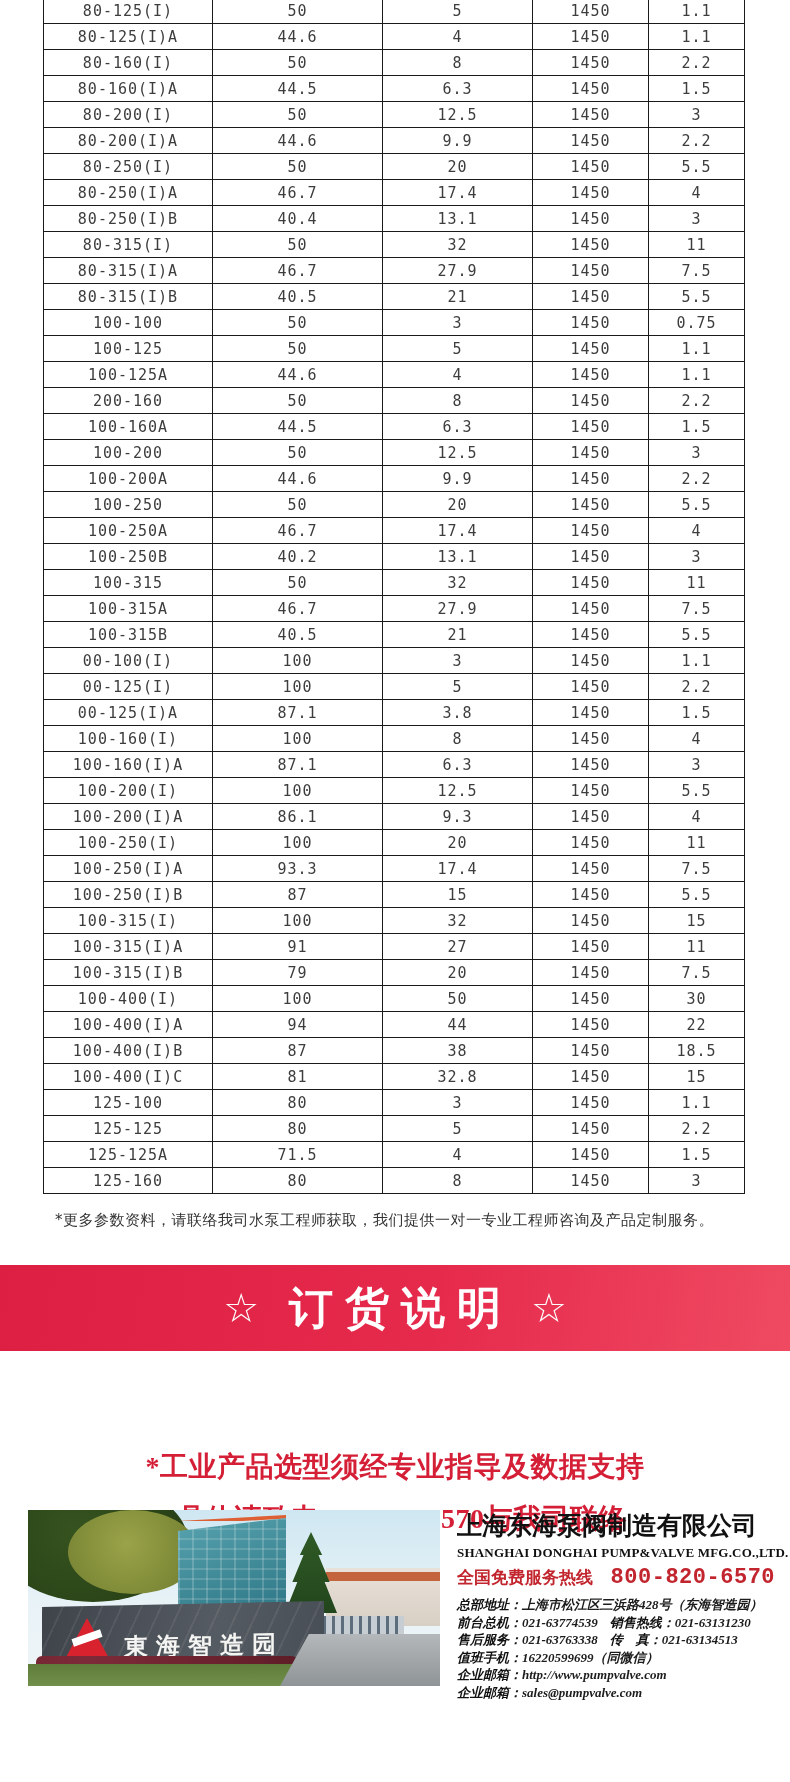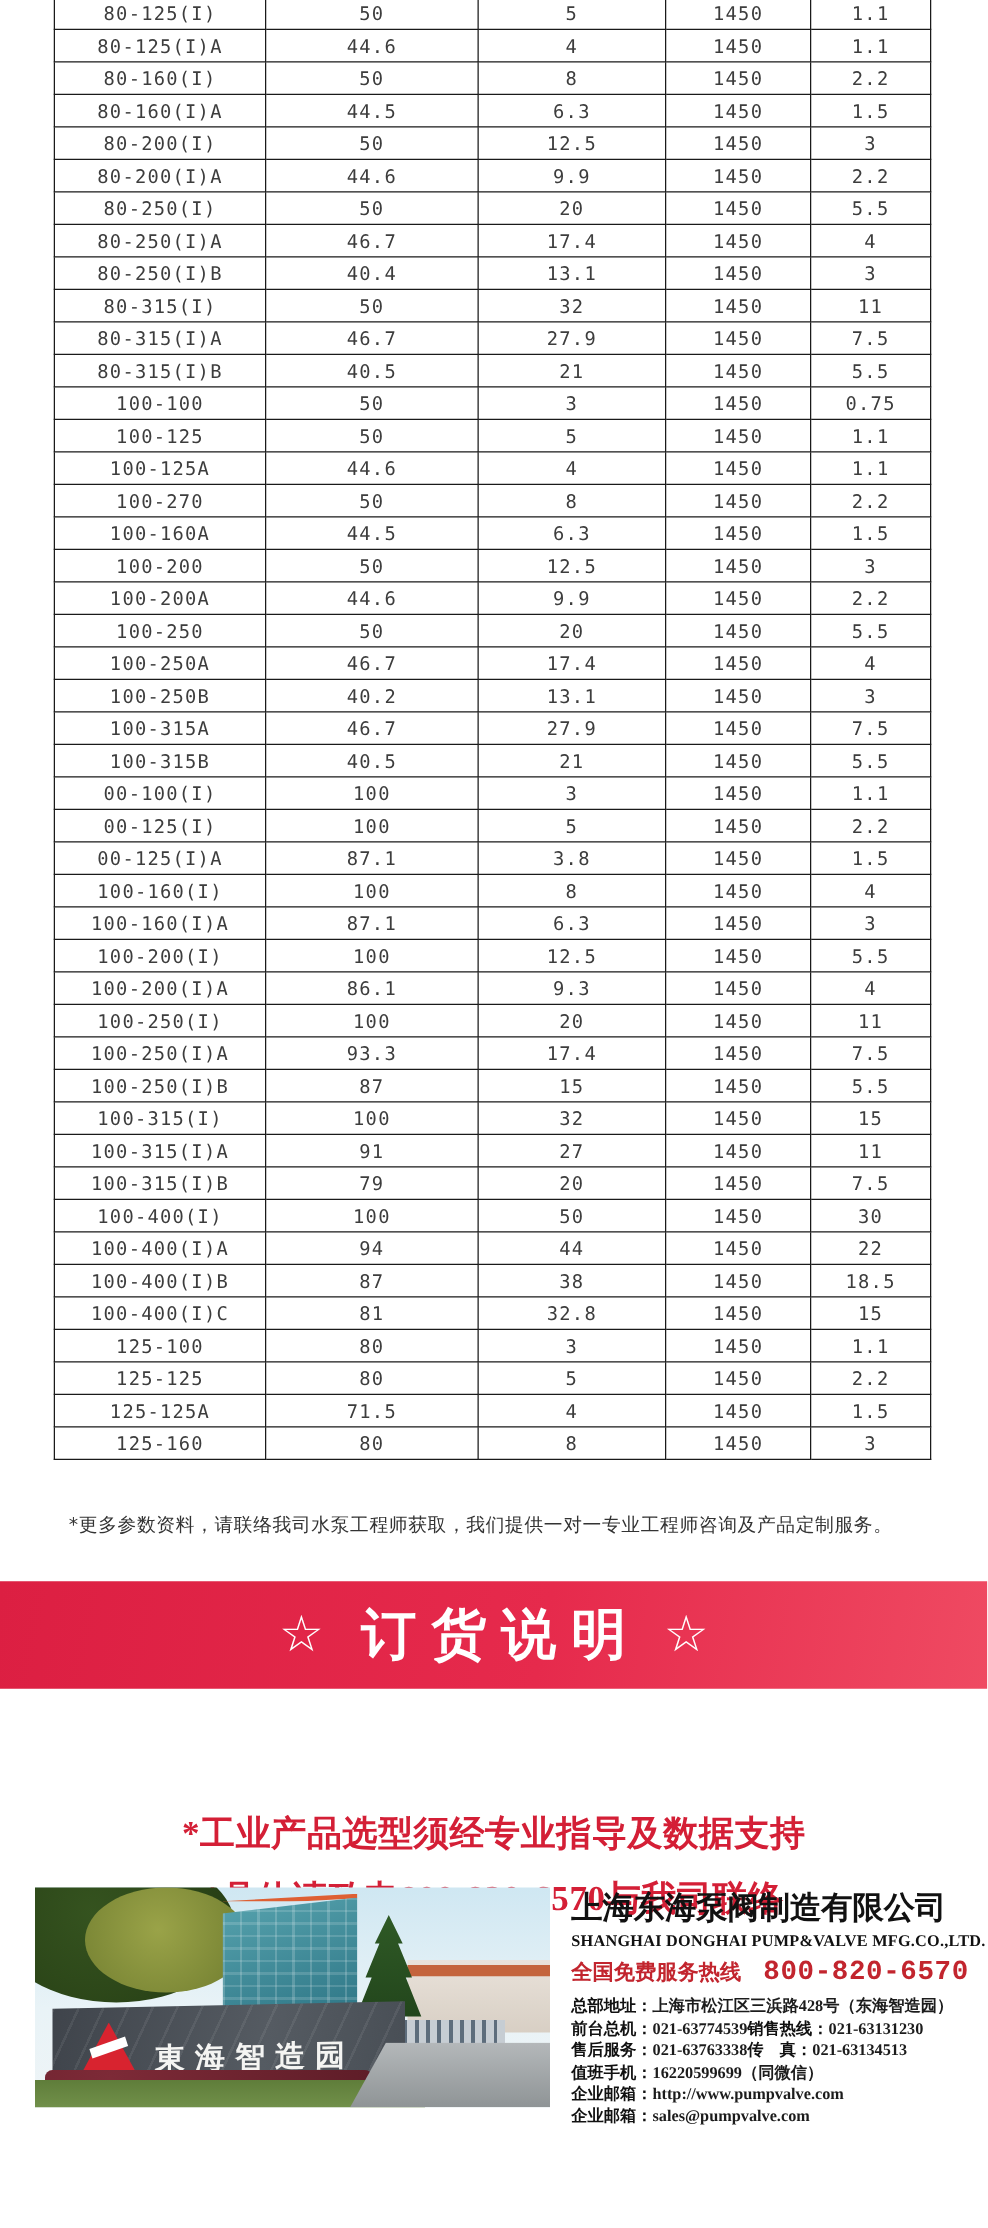--- a/index.html
+++ b/index.html
@@ -81,21 +81,21 @@
   .cen{margin-top:3px;font-family:"Liberation Serif",serif;font-weight:bold;
        font-size:13px;color:#111;letter-spacing:0.2px;white-space:nowrap;}
   .hotline{margin-top:4px;white-space:nowrap;color:#c2252e;font-weight:bold;
            font-family:Liberation Mono, monospace;}
   .hotline .hl-label{font-size:17px;}
   .hotline .hl-number{font-size:22px;margin-left:8px;letter-spacing:0.5px;}
   .contacts{margin-top:6px;}
   .contact-line{height:17.5px;line-height:17.5px;white-space:nowrap;
                 font-family:"Liberation Serif",serif;font-size:13px;
                 font-weight:bold;color:#1c1c1c;}
-  .contact-line .pair{}
+  .contact-line .pair{margin-right:12px;font-style:italic;}
   .contact-line .clabel{color:#111;}
   .contact-line .cvalue{color:#1c1c1c;}
 </style>
 </head>
 <body>
 
 <div class="page">
 
   <div class="spec-table-wrap">
     <table class="spec">
@@ -206,21 +206,21 @@
             <td>1.1</td>
           </tr>
           <tr>
             <td>100-125A</td>
             <td>44.6</td>
             <td>4</td>
             <td>1450</td>
             <td>1.1</td>
           </tr>
           <tr>
-            <td>100-270</td>
+            <td>200-160</td>
             <td>50</td>
             <td>8</td>
             <td>1450</td>
             <td>2.2</td>
           </tr>
           <tr>
             <td>100-160A</td>
             <td>44.5</td>
             <td>6.3</td>
             <td>1450</td>
@@ -253,20 +253,27 @@
             <td>17.4</td>
             <td>1450</td>
             <td>4</td>
           </tr>
           <tr>
             <td>100-250B</td>
             <td>40.2</td>
             <td>13.1</td>
             <td>1450</td>
             <td>3</td>
+          </tr>
+          <tr>
+            <td>100-315</td>
+            <td>50</td>
+            <td>32</td>
+            <td>1450</td>
+            <td>11</td>
           </tr>
           <tr>
             <td>100-315A</td>
             <td>46.7</td>
             <td>27.9</td>
             <td>1450</td>
             <td>7.5</td>
           </tr>
           <tr>
             <td>100-315B</td>

